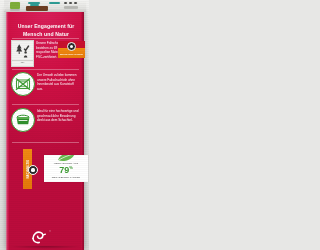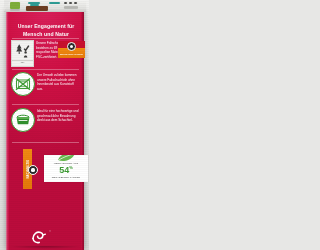--- a/index.html
+++ b/index.html
@@ -312,21 +312,21 @@
       <div class="vstrip-dot">
           <i></i>
         </div>
 
       <div class="recybox">
         <svg class="leaf" width="22" height="12" viewBox="0 0 22 12" aria-hidden="true">
           <path d="M3 9 C6 1.5 16 .5 20 2.5 C17 9.5 8 11.5 3 9 Z" fill="#6ab84f"></path>
           <path d="M3.4 9.2 C8 6.4 14 4 19.6 2.8" fill="none" stroke="#ffffff" stroke-width=".7"></path>
         </svg>
         <div class="l1">VERPACKUNG AUS</div>
-        <div class="pct"><span>54</span><sup>%</sup></div>
+        <div class="pct"><span>79</span><sup>%</sup></div>
         <div class="l2">RECYCELTEM KARTON</div>
       </div>
 
       <div class="brand">
         <svg width="18" height="16" viewBox="0 0 18 16" aria-hidden="true">
           <path d="M3 9.5 C3 5 7 2.2 10.6 3.4 C13.6 4.4 13.6 8.2 11 9.2 C9.2 9.9 7.4 8.8 7.6 7.2" fill="none" stroke="#ffffff" stroke-width="1.6" stroke-linecap="round"></path>
           <path d="M3 9.5 C3.4 12.6 6.4 14.2 9.2 13.4" fill="none" stroke="#ffffff" stroke-width="1.6" stroke-linecap="round"></path>
           <path d="M12.6 6.2 L15.4 5.2" fill="none" stroke="#ffffff" stroke-width="1.3" stroke-linecap="round"></path>
         </svg>
         <span class="tm">®</span>

